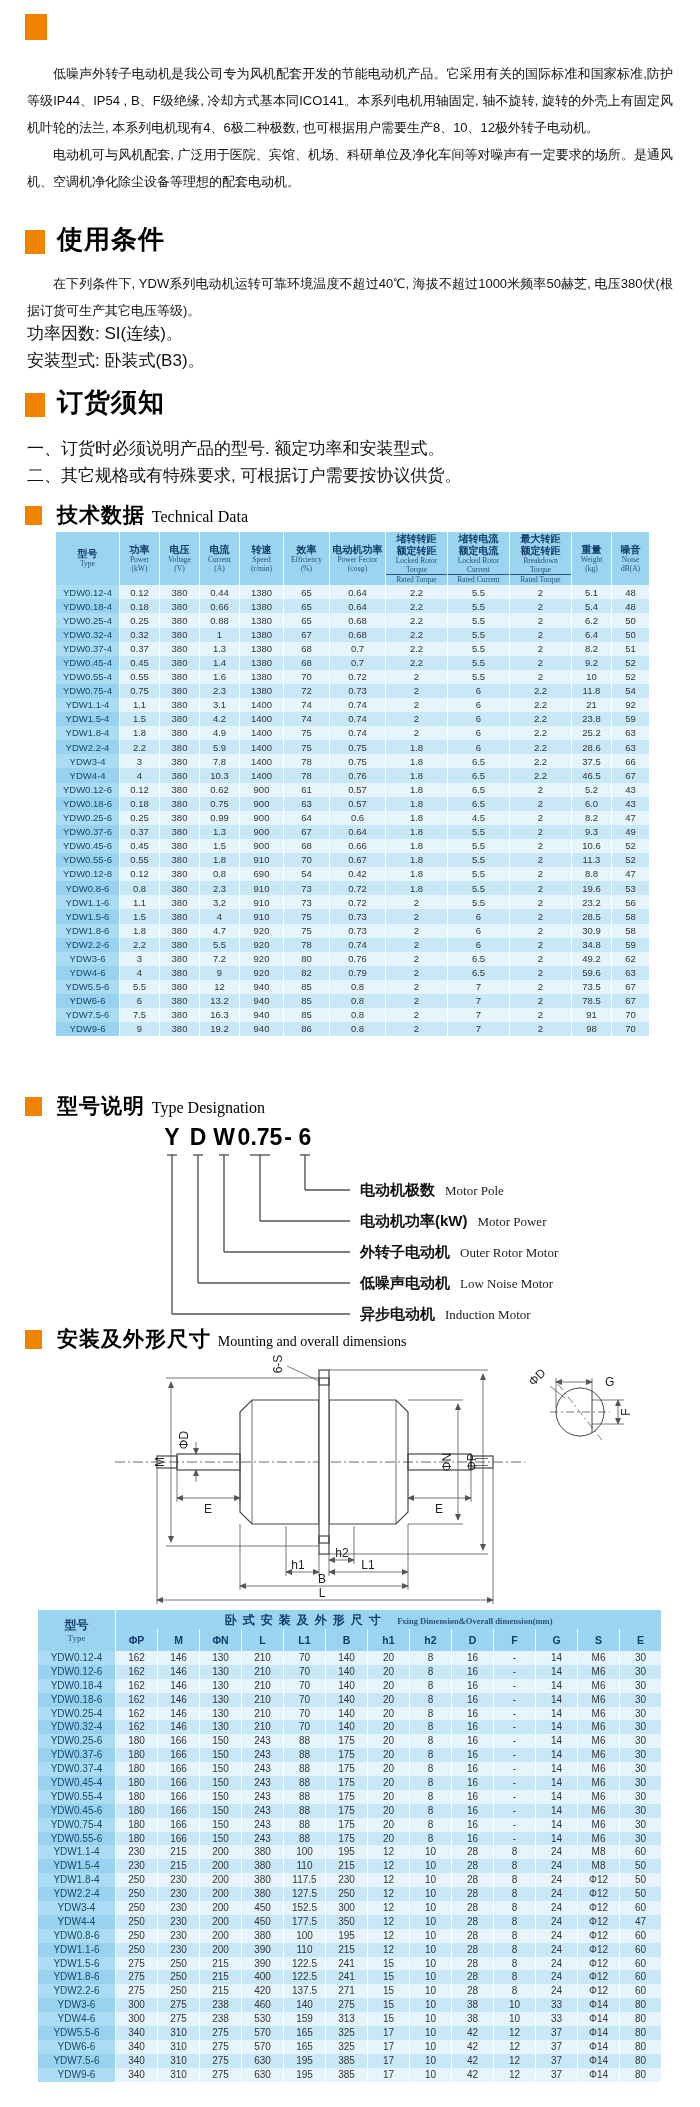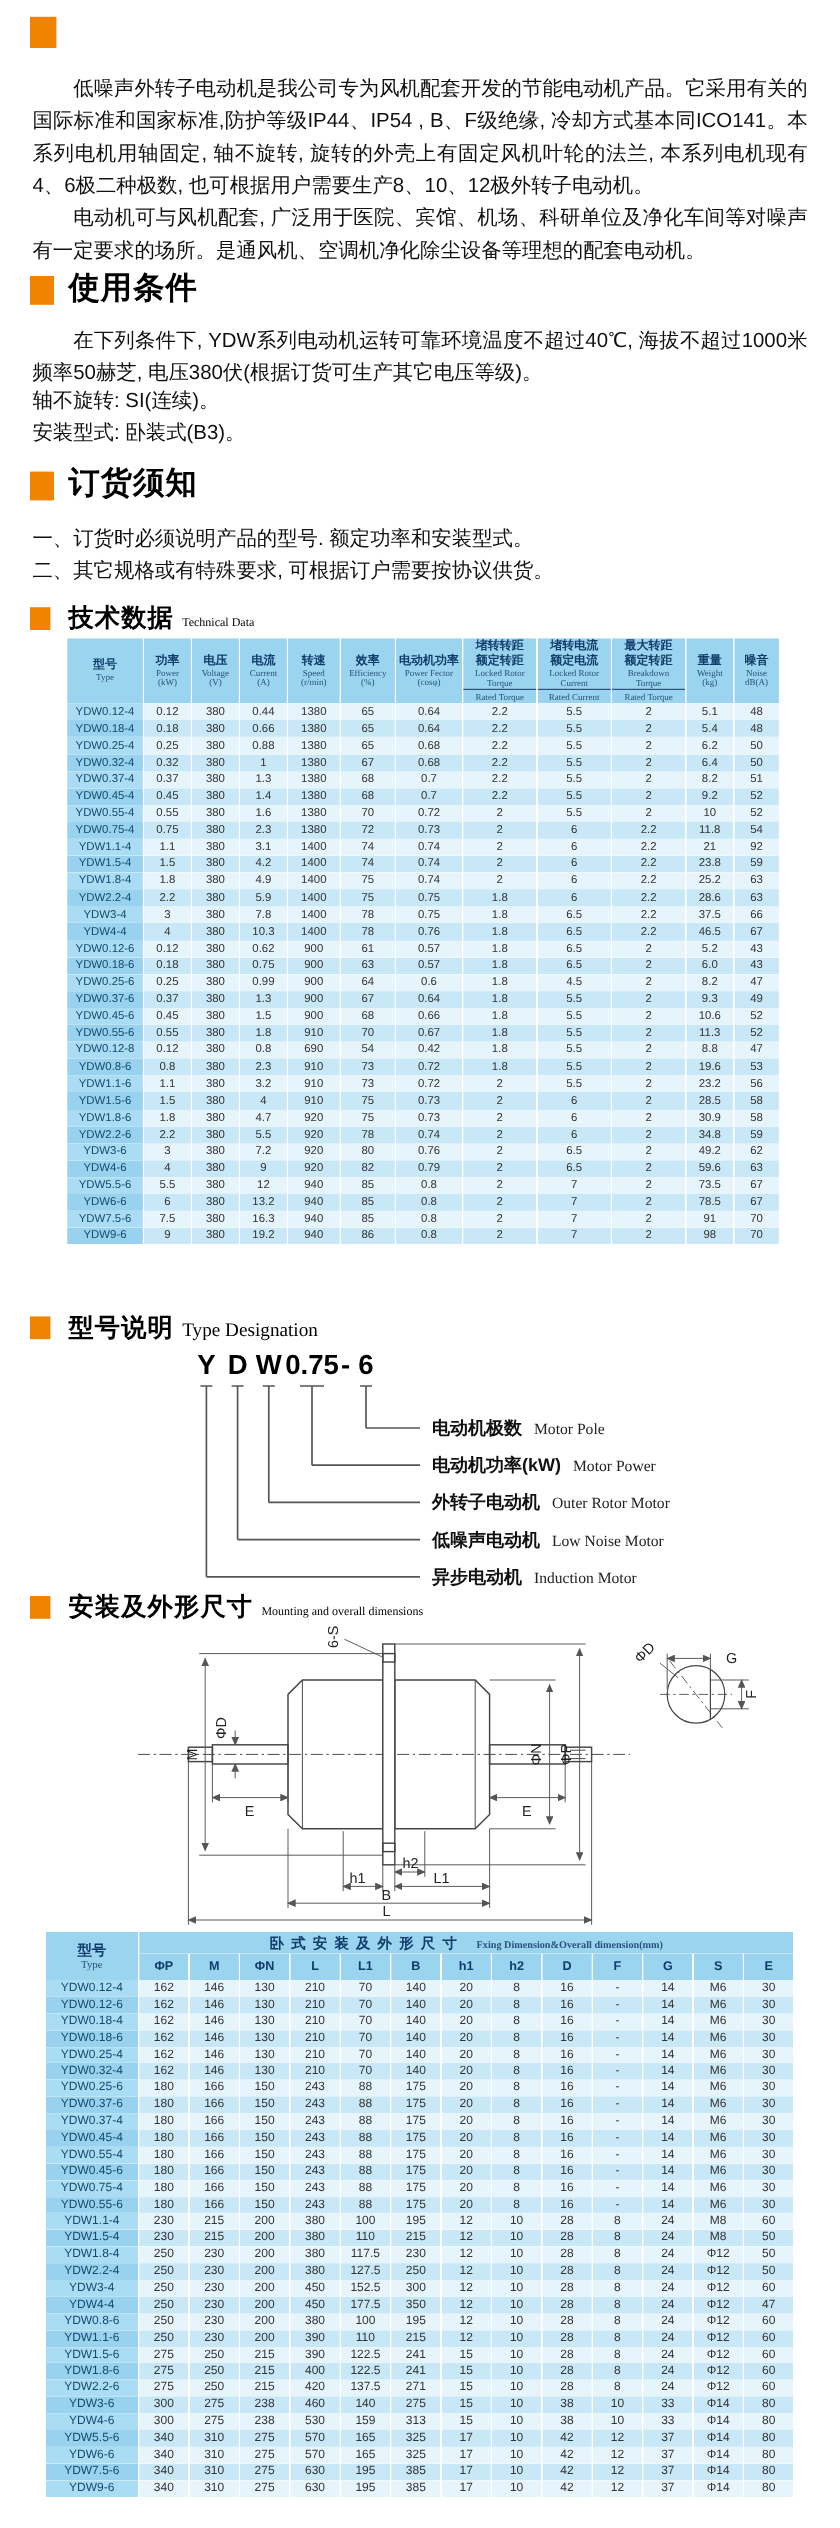--- a/index.html
+++ b/index.html
@@ -4,21 +4,21 @@
 <style>
   html,body{margin:0;padding:0;background:#fff;}
   .page{position:relative;width:700px;height:2107px;background:#fff;overflow:hidden;
         font-family:"Liberation Sans",sans-serif;color:#222;}
   .sq{position:absolute;background:#f08300;}
   .h-big{position:absolute;left:57px;font-weight:bold;color:#000;letter-spacing:1px;}
   .title{top:10px;font-size:23px;}
   .h2{font-size:26px;}
   .h3{font-size:21px;}
   .en-serif{font-family:"Liberation Serif",serif;font-weight:normal;letter-spacing:0;}
-  .intro{position:absolute;left:27px;width:646px;font-size:17px;line-height:27px;
+  .intro{position:absolute;left:27px;width:646px;font-size:13px;line-height:27px;
          text-align:justify;color:#111;}
   .intro p{margin:0;text-indent:2em;}
   .plainline{position:absolute;left:27px;font-size:17px;color:#111;}
   
   table{border-collapse:collapse;table-layout:fixed;}
   .t1{position:absolute;left:55px;top:532px;width:594px;}
   .t2{position:absolute;left:37px;top:1610px;width:624px;}
   .t1 th,.t1 td,.t2 th,.t2 td{border-right:1px solid rgba(255,255,255,.75);
       border-left:1px solid rgba(255,255,255,.35);text-align:center;padding:0;overflow:hidden;}
   .t1 thead th{background:#9bd4ef;height:46px;vertical-align:middle;padding:1px 0;}
@@ -59,32 +59,32 @@
   <div class="intro" style="top:60px;">
     <p>低噪声外转子电动机是我公司专为风机配套开发的节能电动机产品。它采用有关的国际标准和国家标准,防护等级IP44、IP54 , B、F级绝缘, 冷却方式基本同ICO141。本系列电机用轴固定, 轴不旋转, 旋转的外壳上有固定风机叶轮的法兰, 本系列电机现有4、6极二种极数, 也可根据用户需要生产8、10、12极外转子电动机。</p>
     <p>电动机可与风机配套, 广泛用于医院、宾馆、机场、科研单位及净化车间等对噪声有一定要求的场所。是通风机、空调机净化除尘设备等理想的配套电动机。</p>
   </div>
 
   <div class="sq" style="left:25px;top:230px;width:20px;height:24px;"></div>
   <div class="h-big h2" style="top:222px;">使用条件</div>
   <div class="intro" style="top:270px;">
     <p>在下列条件下, YDW系列电动机运转可靠环境温度不超过40℃, 海拔不超过1000米频率50赫芝, 电压380伏(根据订货可生产其它电压等级)。</p>
   </div>
-  <div class="plainline" style="top:322px;">轴不旋转: SI(连续)。</div>
+  <div class="plainline" style="top:322px;">功率因数: SI(连续)。</div>
   <div class="plainline" style="top:349px;">安装型式: 卧装式(B3)。</div>
 
   <div class="sq" style="left:25px;top:393px;width:20px;height:24px;"></div>
   <div class="h-big h2" style="top:385px;">订货须知</div>
   <div class="plainline" style="top:464px;">二、其它规格或有特殊要求, 可根据订户需要按协议供货。</div>
   <div class="plainline" style="top:437px;">一、订货时必须说明产品的型号. 额定功率和安装型式。</div>
 
   <div class="sq" style="left:25px;top:506px;width:17px;height:19px;"></div>
   <div class="h-big h3" style="top:501px;">
     <span>技术数据</span>
-    <span class="en-serif" style="font-size:10px;text-align:center;">Technical Data</span>
+    <span class="en-serif" style="font-size:16px;text-align:center;">Technical Data</span>
   </div>
 
   <table class="t1">
     <colgroup>
       <col style="width:64px">
         <col style="width:40px">
         <col style="width:40px">
         <col style="width:40px">
       <col style="width:44px">
         <col style="width:46px">
@@ -636,21 +636,21 @@
       <text x="340" y="111"><tspan class="lbl-zh">电动机功率(kW)</tspan><tspan class="lbl-en" dx="10">Motor Power</tspan></text>
       <text x="340" y="142"><tspan class="lbl-zh">外转子电动机</tspan><tspan class="lbl-en" dx="10">Outer Rotor Motor</tspan></text>
       <text x="340" y="173"><tspan class="lbl-zh">低噪声电动机</tspan><tspan class="lbl-en" dx="10">Low Noise Motor</tspan></text>
       <text x="340" y="204"><tspan class="lbl-zh">异步电动机</tspan><tspan class="lbl-en" dx="10">Induction Motor</tspan></text>
     </g>
   </svg>
 
   <div class="sq" style="left:25px;top:1330px;width:17px;height:19px;"></div>
   <div class="h-big h3" style="top:1325px;">
     <span>安装及外形尺寸</span>
-    <span class="en-serif" style="font-size:10px;">Mounting and overall dimensions</span>
+    <span class="en-serif" style="font-size:14px;">Mounting and overall dimensions</span>
   </div>
 
   <svg style="position:absolute;left:20px;top:1350px;" width="660" height="258" viewBox="0 0 660 258">
     <defs>
       <marker id="ar" markerWidth="9" markerHeight="8" refX="8" refY="4" orient="auto-start-reverse">
         <path d="M0 0 L9 4 L0 8 Z" fill="#555"></path>
       </marker>
     </defs>
 
     <g stroke="#444" stroke-width="1.2" fill="none">

